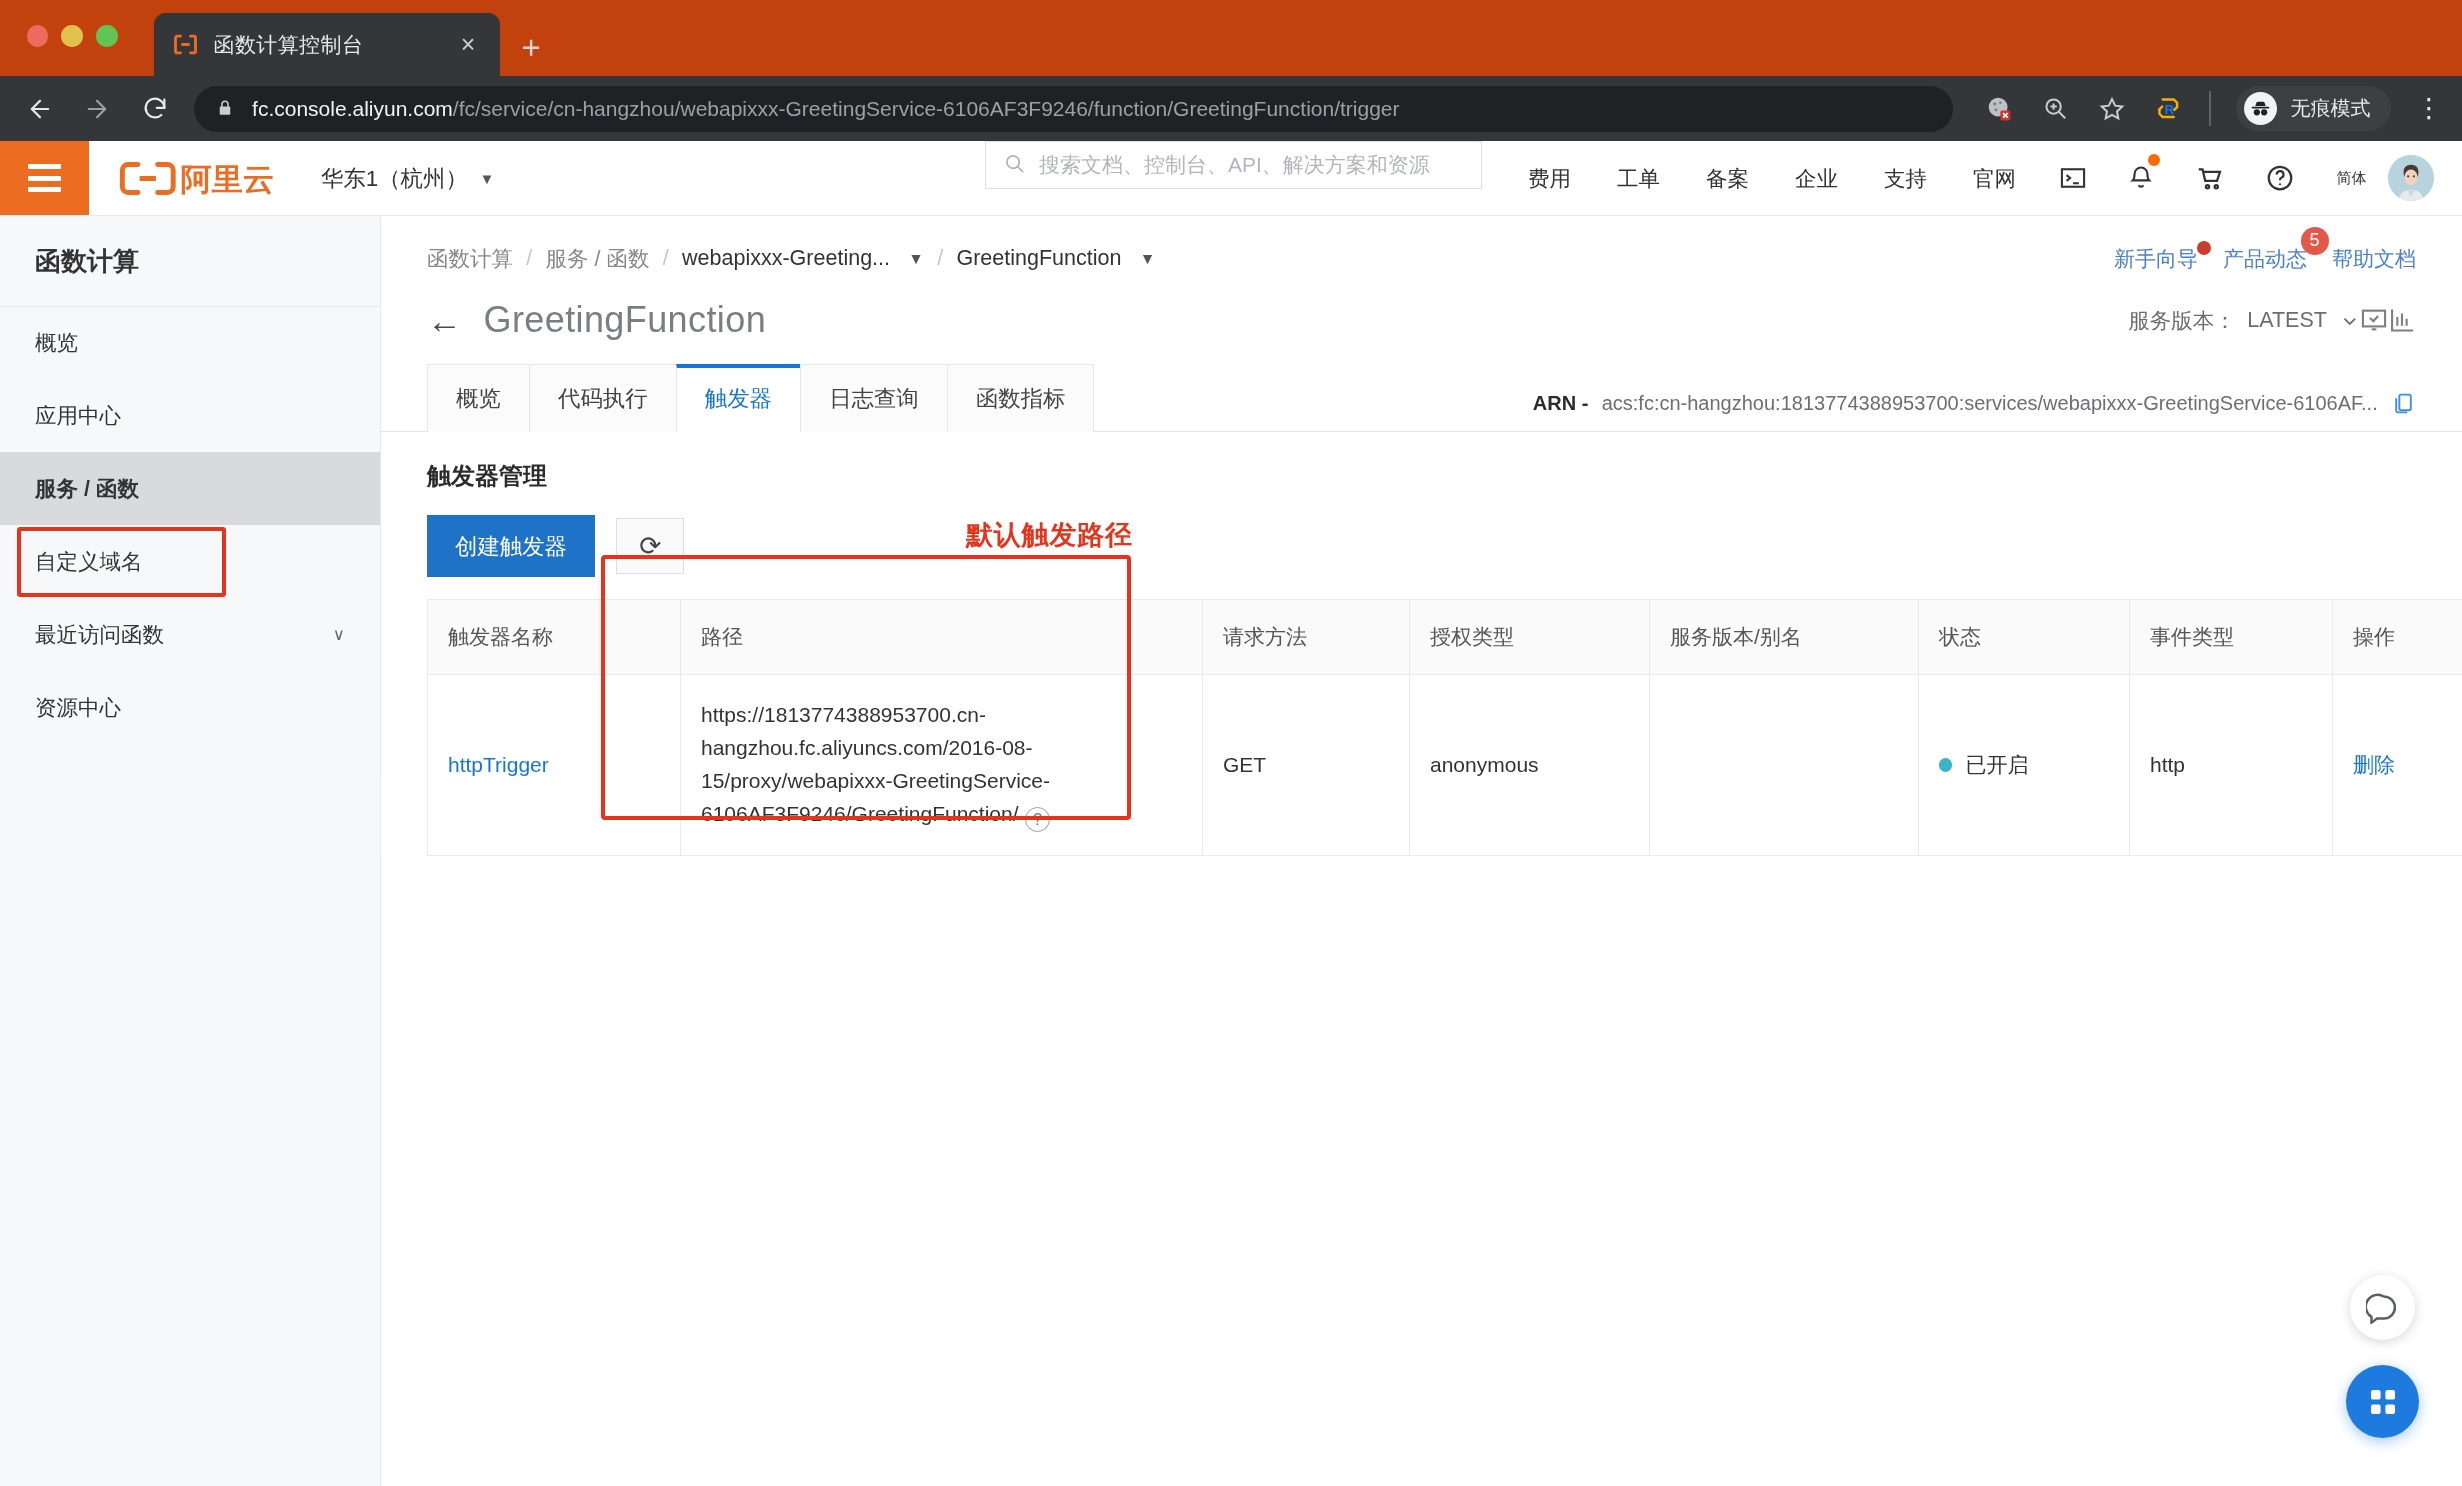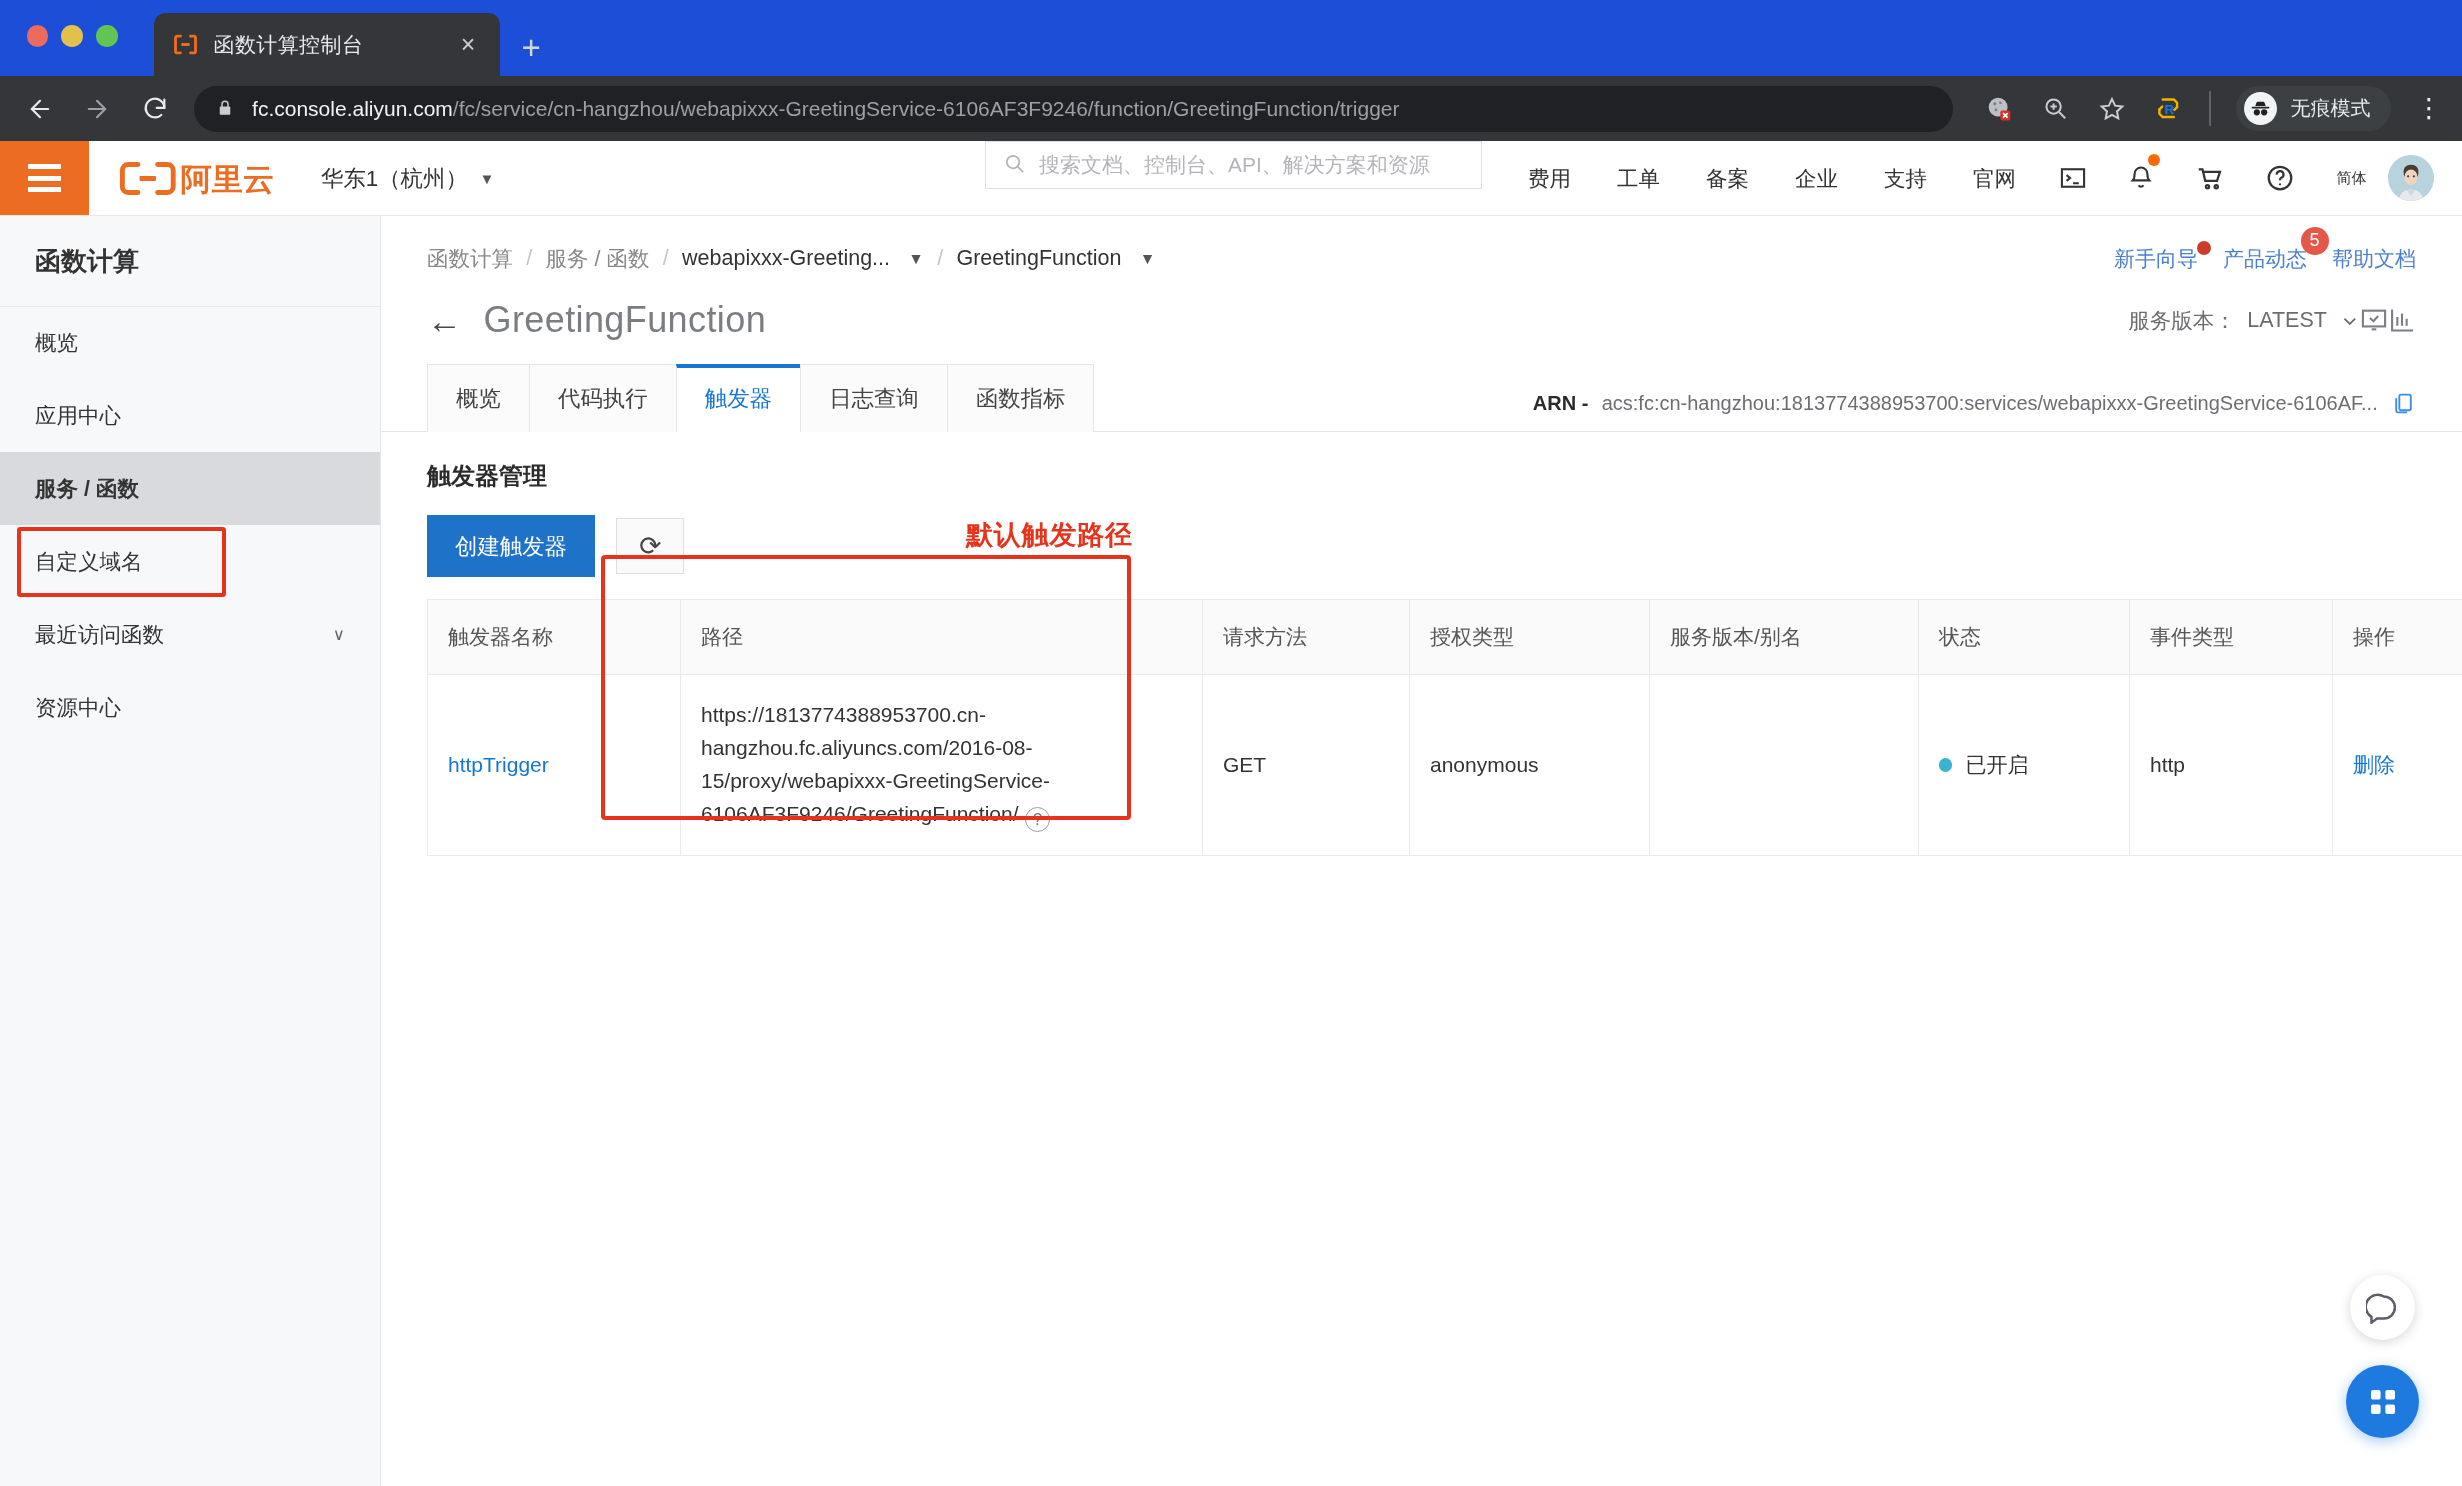--- a/index.html
+++ b/index.html
@@ -6,21 +6,21 @@
   html, body {
     width: 2462px; height: 1486px;
     font-family: "Liberation Sans", "DejaVu Sans", sans-serif;
     background: #ffffff;
     overflow: hidden;
   }
 
   
   .browser { width: 2462px; height: 1486px; display: flex; flex-direction: column; }
   .tabstrip {
-    height: 76px; background: #1d4ed8; display: flex; align-items: flex-end;
+    height: 76px; background: #c2410c; display: flex; align-items: flex-end;
     padding-left: 23px; position: relative; flex: 0 0 auto;
   }
   .traffic { display: flex; align-items: center; gap: 13.3px; position: absolute; left: 26.5px; top: 25px; }
   .dot { width: 21.5px; height: 21.5px; border-radius: 50%; }
   .dot.red { background: #ed6a5e; }
   .dot.yellow { background: #e1c04c; }
   .dot.green { background: #61c454; }
   .tab {
     margin-left: 131px; width: 346px; height: 63px; background: #35363a;
     border-radius: 11.6px 11.6px 0 0; display: flex; align-items: center;

